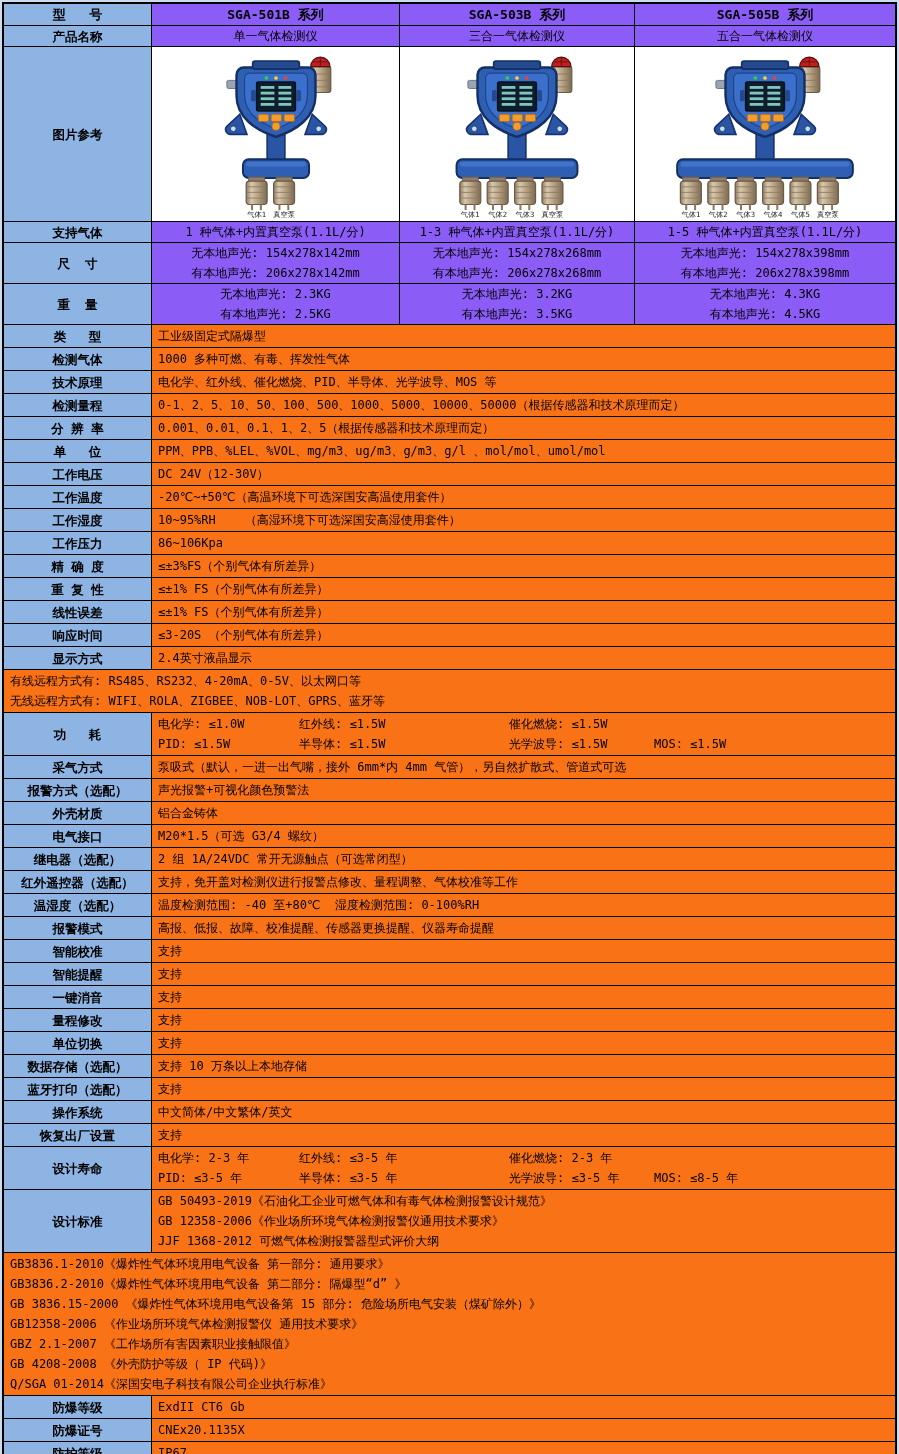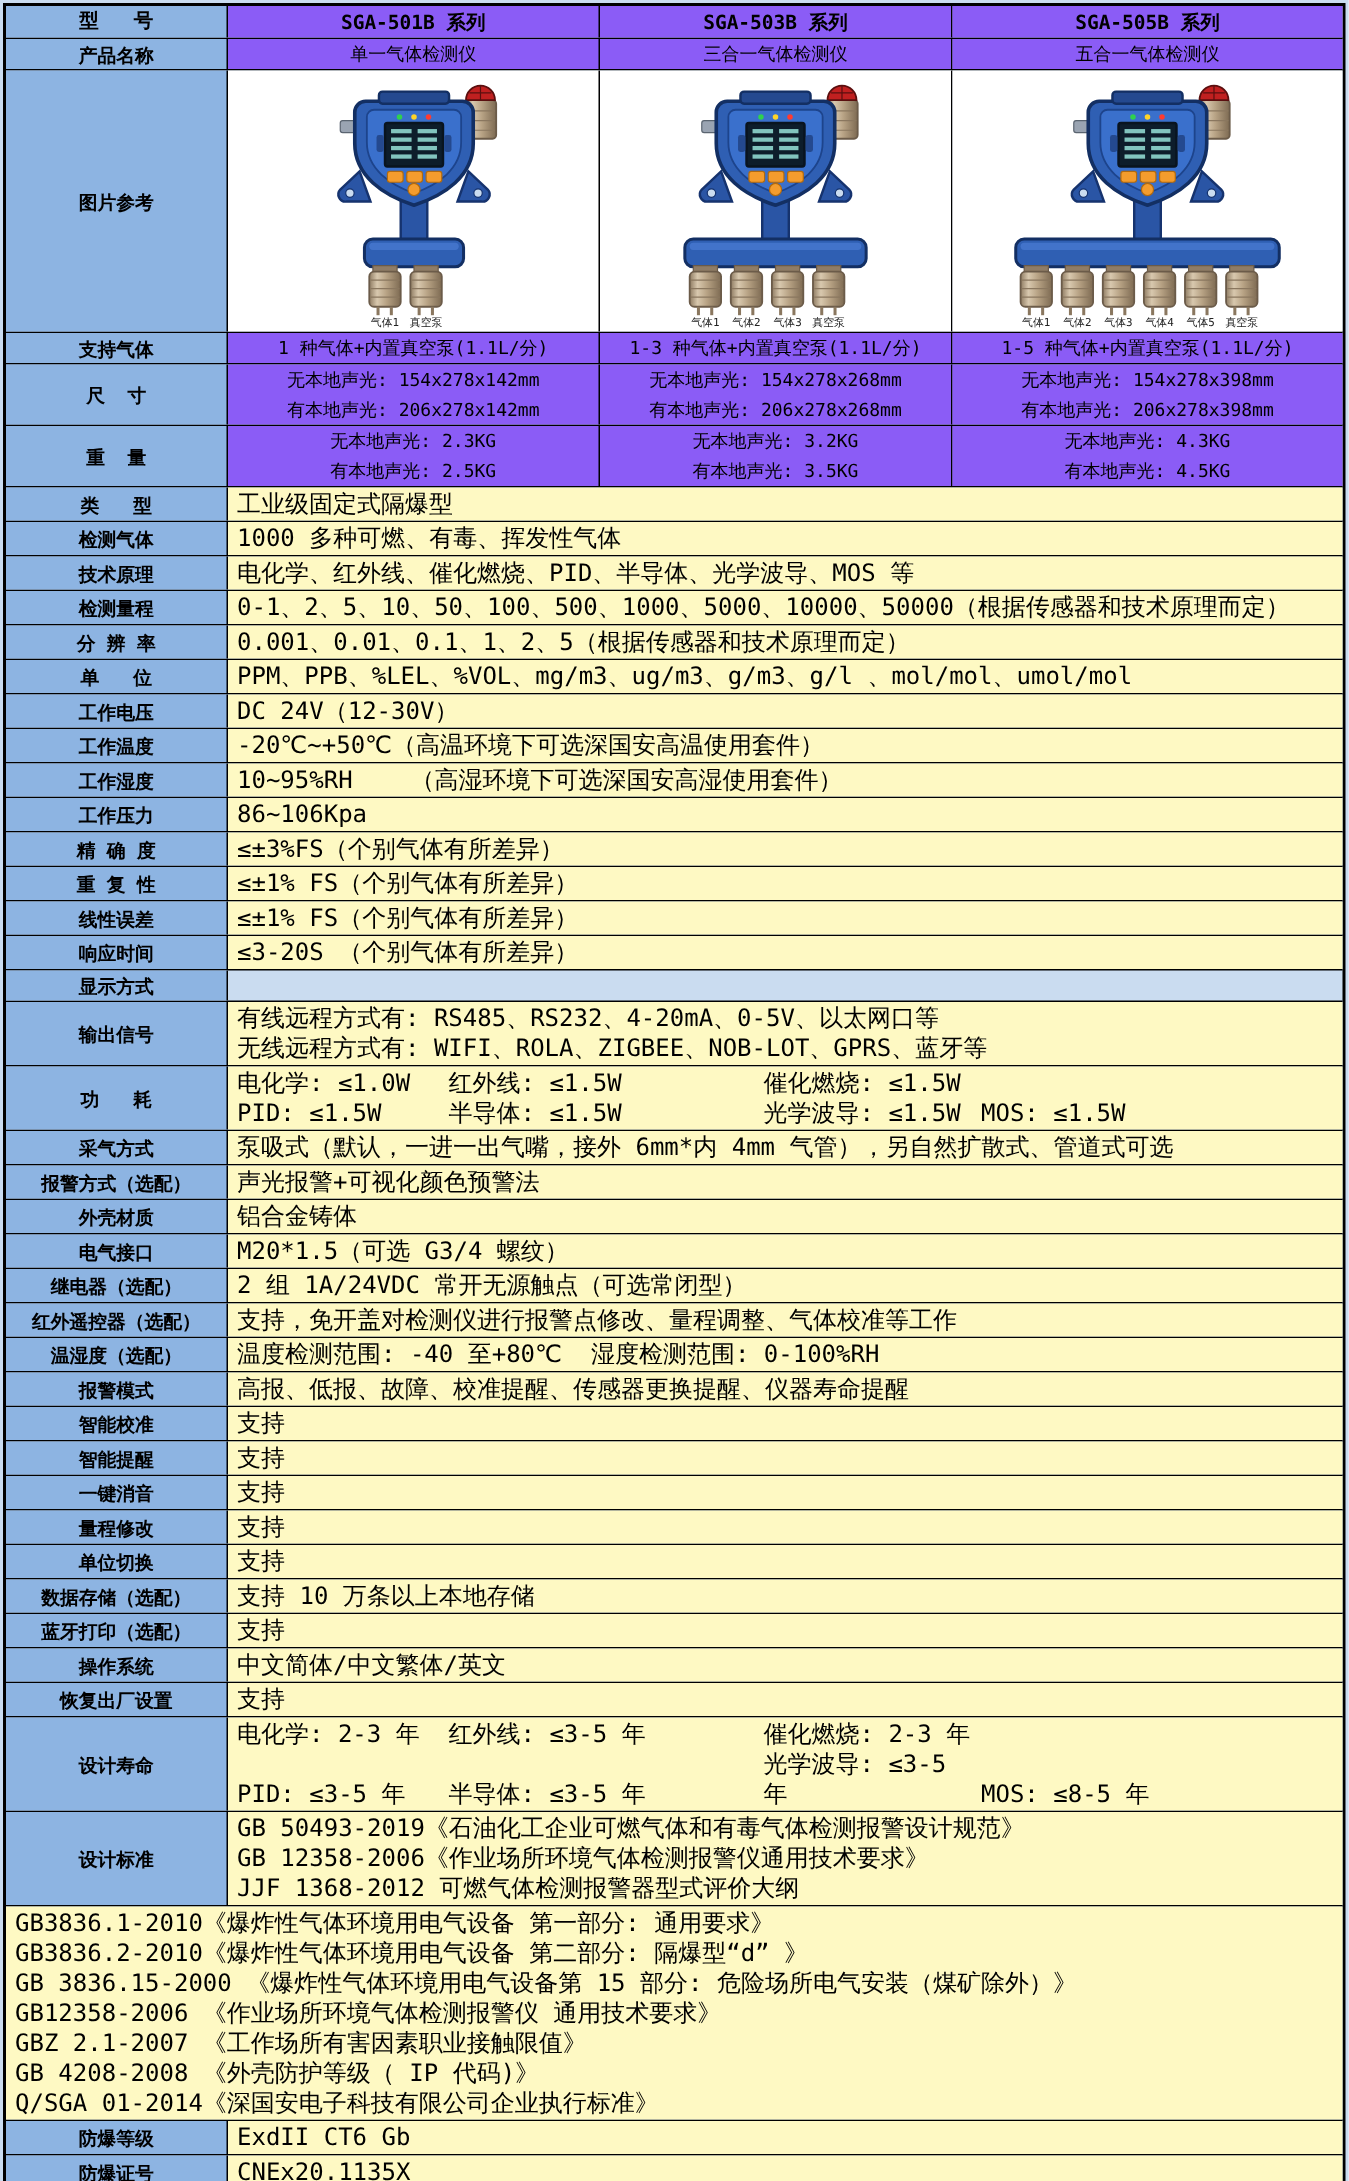--- a/index.html
+++ b/index.html
@@ -11,22 +11,22 @@
   .cell{box-sizing:border-box;}
   .label-cell{flex:0 0 148px;width:148px;background:#8db4e2;border-right:1.5px solid #000;
     display:flex;align-items:center;justify-content:center;text-align:center;
     font-weight:bold;font-size:12.5px;line-height:15px;padding:1px 2px;white-space:pre-wrap;}
   .vcol{display:flex;flex-direction:column;align-items:center;justify-content:center;
     border-right:1.5px solid #000;background:#8b5cf6;font-size:12px;}
   .vcol:last-child{border-right:none;}
   .col1{flex:0 0 248px;width:248px;}
   .col2{flex:0 0 235px;width:235px;}
   .col3{flex:1;}
-  .merged{flex:1;background:#fef9c3;display:flex;flex-direction:column;justify-content:center;
-    font-size:16px;padding:1px 6px;}
+  .merged{flex:1;background:#f97316;display:flex;flex-direction:column;justify-content:center;
+    font-size:12px;padding:1px 6px;}
   .line{line-height:20px;white-space:pre-wrap;}
   .c-line{line-height:20px;text-align:center;white-space:pre;}
   .h1{min-height:20px;}
   .header-row .vcol, .header-row .label-cell{font-weight:bold;font-size:13px;min-height:21px;}
   .prod-row .vcol{min-height:20px;}
   .img-row{height:174px;}
   .img-row .vcol{background:#ffffff;justify-content:flex-end;padding-bottom:2px;}
   .seg{display:inline-block;}
   .seg0{width:141px;}
   .seg1{width:210px;}
@@ -419,23 +419,25 @@
         </div>
       </div>
       <div class="row h1">
         <div class="cell label-cell">响应时间</div>
         <div class="cell merged">
           <div class="line">≤3-20S （个别气体有所差异）</div>
         </div>
       </div>
       <div class="row h1">
         <div class="cell label-cell">显示方式</div>
-      </div>
-      <div class="row h1">
-        <div class="cell label-cell">输出信号</div>
+        <div class="cell merged">
+          <div class="line">2.4英寸液晶显示</div>
+        </div>
+      </div>
+      <div class="row h1">
         <div class="cell merged">
           <div class="line">有线远程方式有: RS485、RS232、4-20mA、0-5V、以太网口等</div>
           <div class="line">无线远程方式有: WIFI、ROLA、ZIGBEE、NOB-LOT、GPRS、蓝牙等</div>
         </div>
       </div>
       <div class="row h1">
         <div class="cell label-cell">功   耗</div>
         <div class="cell merged">
           <div class="line"><span class="seg seg0">电化学: ≤1.0W</span><span class="seg seg1">红外线: ≤1.5W</span><span class="seg seg2">催化燃烧: ≤1.5W</span></div>
           <div class="line"><span class="seg seg0">PID: ≤1.5W</span><span class="seg seg1">半导体: ≤1.5W</span><span class="seg seg2">光学波导: ≤1.5W</span><span class="seg seg3">MOS: ≤1.5W</span></div>

